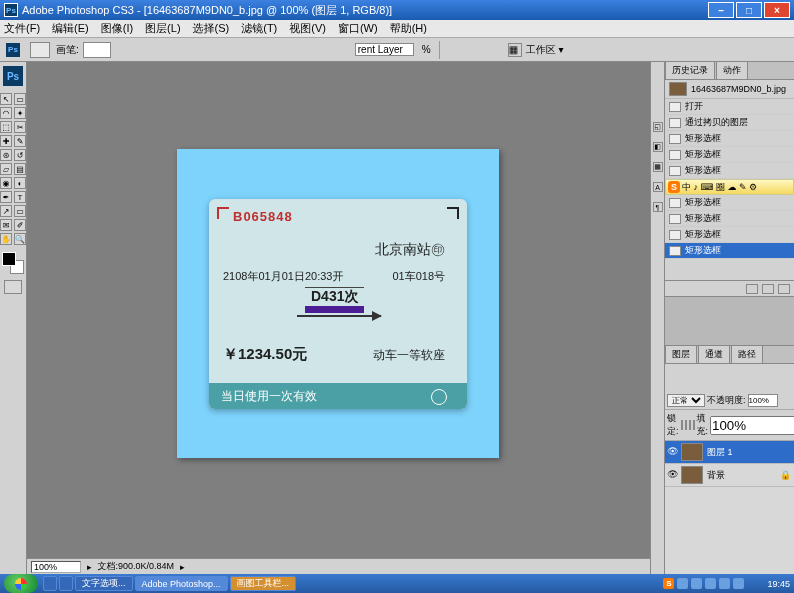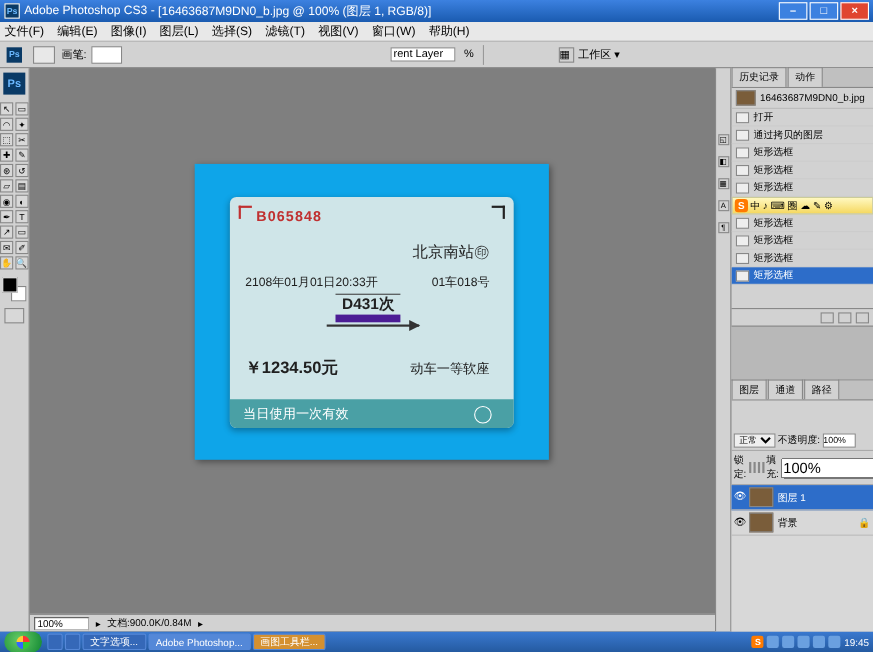--- a/index.html
+++ b/index.html
@@ -32,21 +32,21 @@
 .toolbox .ps-logo { width: 20px; height: 20px; background: #0a3a66; color: #6cb9ff; font-weight: bold; font-size: 10px; display: flex; align-items: center; justify-content: center; margin-bottom: 6px; }
 .toolrow { display: flex; }
 .tool { width: 12px; height: 12px; margin: 1px; border: 1px solid #888; background: #d8d8d8; font-size: 8px; display: flex; align-items: center; justify-content: center; cursor: pointer; }
 .swatches { margin-top: 6px; position: relative; width: 22px; height: 22px; }
 .swatch-fg { position: absolute; width: 14px; height: 14px; background: #000; border: 1px solid #fff; top: 0; left: 0; z-index: 2; }
 .swatch-bg { position: absolute; width: 14px; height: 14px; background: #fff; border: 1px solid #888; bottom: 0; right: 0; }
 .qmask { width: 18px; height: 14px; margin-top: 6px; border: 1px solid #888; background: #d8d8d8; }
 
 
 .canvas-area { flex: 1; position: relative; background: #7f7f7f; overflow: hidden; }
-.document { position: absolute; left: 150px; top: 87px; width: 322px; height: 269px; background: #0ea5e9; box-shadow: 2px 2px 6px rgba(0,0,0,0.4); display: flex; align-items: center; justify-content: center; }
+.document { position: absolute; left: 150px; top: 87px; width: 322px; height: 309px; background: #7dd3fc; box-shadow: 2px 2px 6px rgba(0,0,0,0.4); display: flex; align-items: center; justify-content: center; }
 .ticket { width: 258px; height: 210px; background: #cfe5e8; border-radius: 6px; position: relative; font-family: "SimSun", serif; color: #202020; box-shadow: 0 2px 6px rgba(0,0,0,0.3); }
 .ticket::after { content: ""; position: absolute; left: 0; right: 0; bottom: 0; height: 26px; background: #4aa0a5; border-radius: 0 0 6px 6px; }
 .ticket .corner-tl { position: absolute; top: 8px; left: 8px; width: 12px; height: 12px; border-left: 2px solid #c03030; border-top: 2px solid #c03030; }
 .ticket .corner-tr { position: absolute; top: 8px; right: 8px; width: 12px; height: 12px; border-right: 2px solid #222; border-top: 2px solid #222; }
 .tnum { position: absolute; top: 10px; left: 24px; color: #c03030; font-weight: bold; font-size: 13px; letter-spacing: 1px; }
 .station { position: absolute; top: 42px; right: 22px; font-size: 14px; font-weight: normal; }
 .depart { position: absolute; top: 70px; left: 14px; font-size: 11px; }
 .car { position: absolute; top: 70px; right: 22px; font-size: 11px; }
 .train { position: absolute; top: 88px; left: 96px; font-size: 14px; font-weight: bold; border-top: 1px solid #444; border-bottom: 7px solid #4c1d95; padding: 0 6px; }
 .arrow { position: absolute; top: 116px; left: 88px; width: 84px; height: 2px; background: #333; }
@@ -93,21 +93,21 @@
 
 
 .taskbar { height: 19px; background: linear-gradient(#3a79d0, #245aa0); display: flex; align-items: center; font-size: 9px; color: #fff; }
 .start { width: 34px; height: 19px; background: radial-gradient(circle at 40% 40%, #6c6, #183); border-radius: 9px; margin: 0 4px; display: flex; align-items: center; justify-content: center; }
 .start .orb { width: 12px; height: 12px; border-radius: 50%; background: conic-gradient(#f33 0 25%, #3c3 0 50%, #36f 0 75%, #fc3 0); }
 .tbtn { height: 15px; padding: 0 6px; margin: 0 1px; background: #3568b8; border: 1px solid #5588d8; display: flex; align-items: center; border-radius: 2px; }
 .tbtn.active { background: #5488d8; }
 .tray { margin-left: auto; display: flex; align-items: center; gap: 3px; padding-right: 4px; }
 .tray .ti { width: 11px; height: 11px; background: #6aa0e0; border-radius: 2px; }
 .tray .ti.s { background: #ff7a00; color: #fff; font-size: 8px; font-weight: bold; display: flex; align-items: center; justify-content: center; }
-.clock { font-size: 9px; margin-left: 0; }
+.clock { font-size: 9px; margin-left: 20px; }
 </style>
 </head>
 <body>
 
 <div class="titlebar">
   <div class="ps-icon">Ps</div>
   <span>Adobe Photoshop CS3</span>
   <span>&nbsp;-&nbsp;</span>
   <span>[16463687M9DN0_b.jpg @ 100% (图层 1, RGB/8)]</span>
   <div class="spacer"></div>

